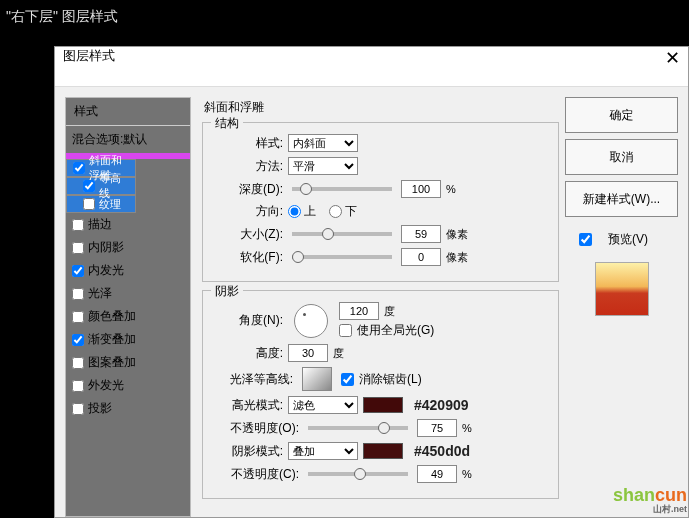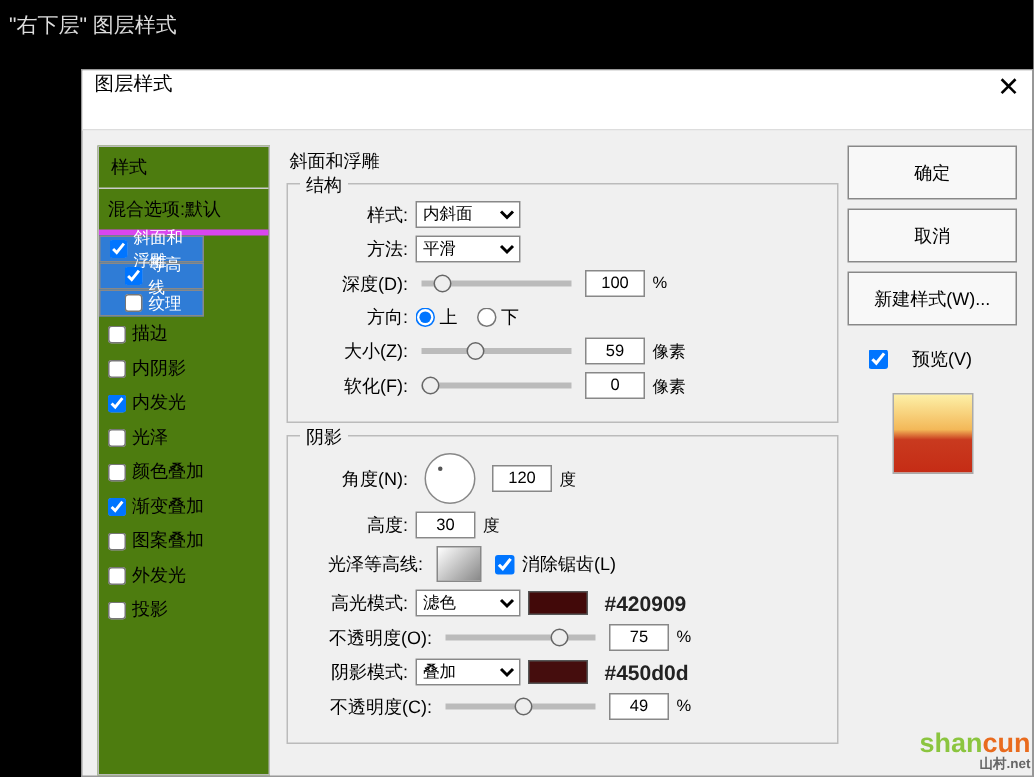--- a/index.html
+++ b/index.html
@@ -3,23 +3,23 @@
 <meta charset="utf-8">
 <style>
 * { box-sizing: border-box; margin: 0; padding: 0; font-family: "Microsoft YaHei", sans-serif; }
 body { background: #000; width: 689px; height: 518px; overflow: hidden; position: relative; }
 .page-title { color: #ddd; font-size: 14px; padding: 8px 0 0 6px; }
 .dialog { position: absolute; left: 54px; top: 46px; width: 635px; height: 472px; background: #f0f0f0; border: 1px solid #999; }
 .dlg-header { height: 40px; background: #fff; display: flex; align-items: flex-start; justify-content: space-between; padding: 0 8px; border-bottom: 1px solid #ddd; }
 .dlg-title { font-size: 13px; }
 .close-x { font-size: 18px; font-weight: 300; cursor: pointer; }
 .dlg-body { display: flex; height: calc(100% - 30px); }
-.styles-panel { width: 115px; background: #4d7c0f; margin: 10px 5px 10px 10px; border: 1px solid #bbb; }
+.styles-panel { width: 126px; background: #737373; margin: 10px 5px 10px 10px; border: 1px solid #bbb; }
 .styles-head { padding: 5px 8px; font-size: 12px; border-bottom: 1px solid #ccc; }
-.styles-blend { padding: 5px 6px; font-size: 12px; border-bottom: 4px solid #d946ef; }
+.styles-blend { padding: 5px 6px; font-size: 12px; border-bottom: 6px solid #d946ef; }
 .style-item { display: flex; align-items: center; padding: 3px 6px; font-size: 12px; gap: 4px; }
 .style-item.sel { background: #2f7cd6; color: #fff; }
 .style-item input[type=checkbox] { width: 12px; height: 12px; }
 .style-item.sub { padding-left: 16px; }
 .main-panel { flex: 1; padding: 8px 4px 8px 6px; }
 .fieldset { border: 1px solid #bbb; padding: 6px 10px 10px 10px; position: relative; margin-bottom: 8px; }
 .fieldset .legend { position: absolute; top: -8px; left: 8px; background: #f0f0f0; padding: 0 4px; font-size: 12px; }
 .section-title { font-size: 12px; margin: 4px 2px 6px 2px; }
 .row { display: flex; align-items: center; font-size: 12px; margin: 5px 0; gap: 5px; }
 .lbl { width: 70px; text-align: right; }
@@ -163,20 +163,24 @@
       <div class="fieldset">
         <span class="legend">阴影</span>
         <div class="row">
           <span class="lbl">角度(N):</span>
           <div class="dial"></div>
           <div>
             <div class="row" style="margin:0">
               <input class="num" value="120" style="">
               <span class="unit">度</span>
             </div>
+            <div class="row" style="margin:2px 0 0 0">
+              <input type="checkbox" style="">
+              <span>使用全局光(G)</span>
+            </div>
           </div>
         </div>
         <div class="row">
           <span class="lbl">高度:</span>
           <input class="num" value="30" style="">
           <span class="unit">度</span>
         </div>
         <div class="row">
           <span class="lbl" style="width:80px">光泽等高线:</span>
           <div class="contour-swatch"></div>

